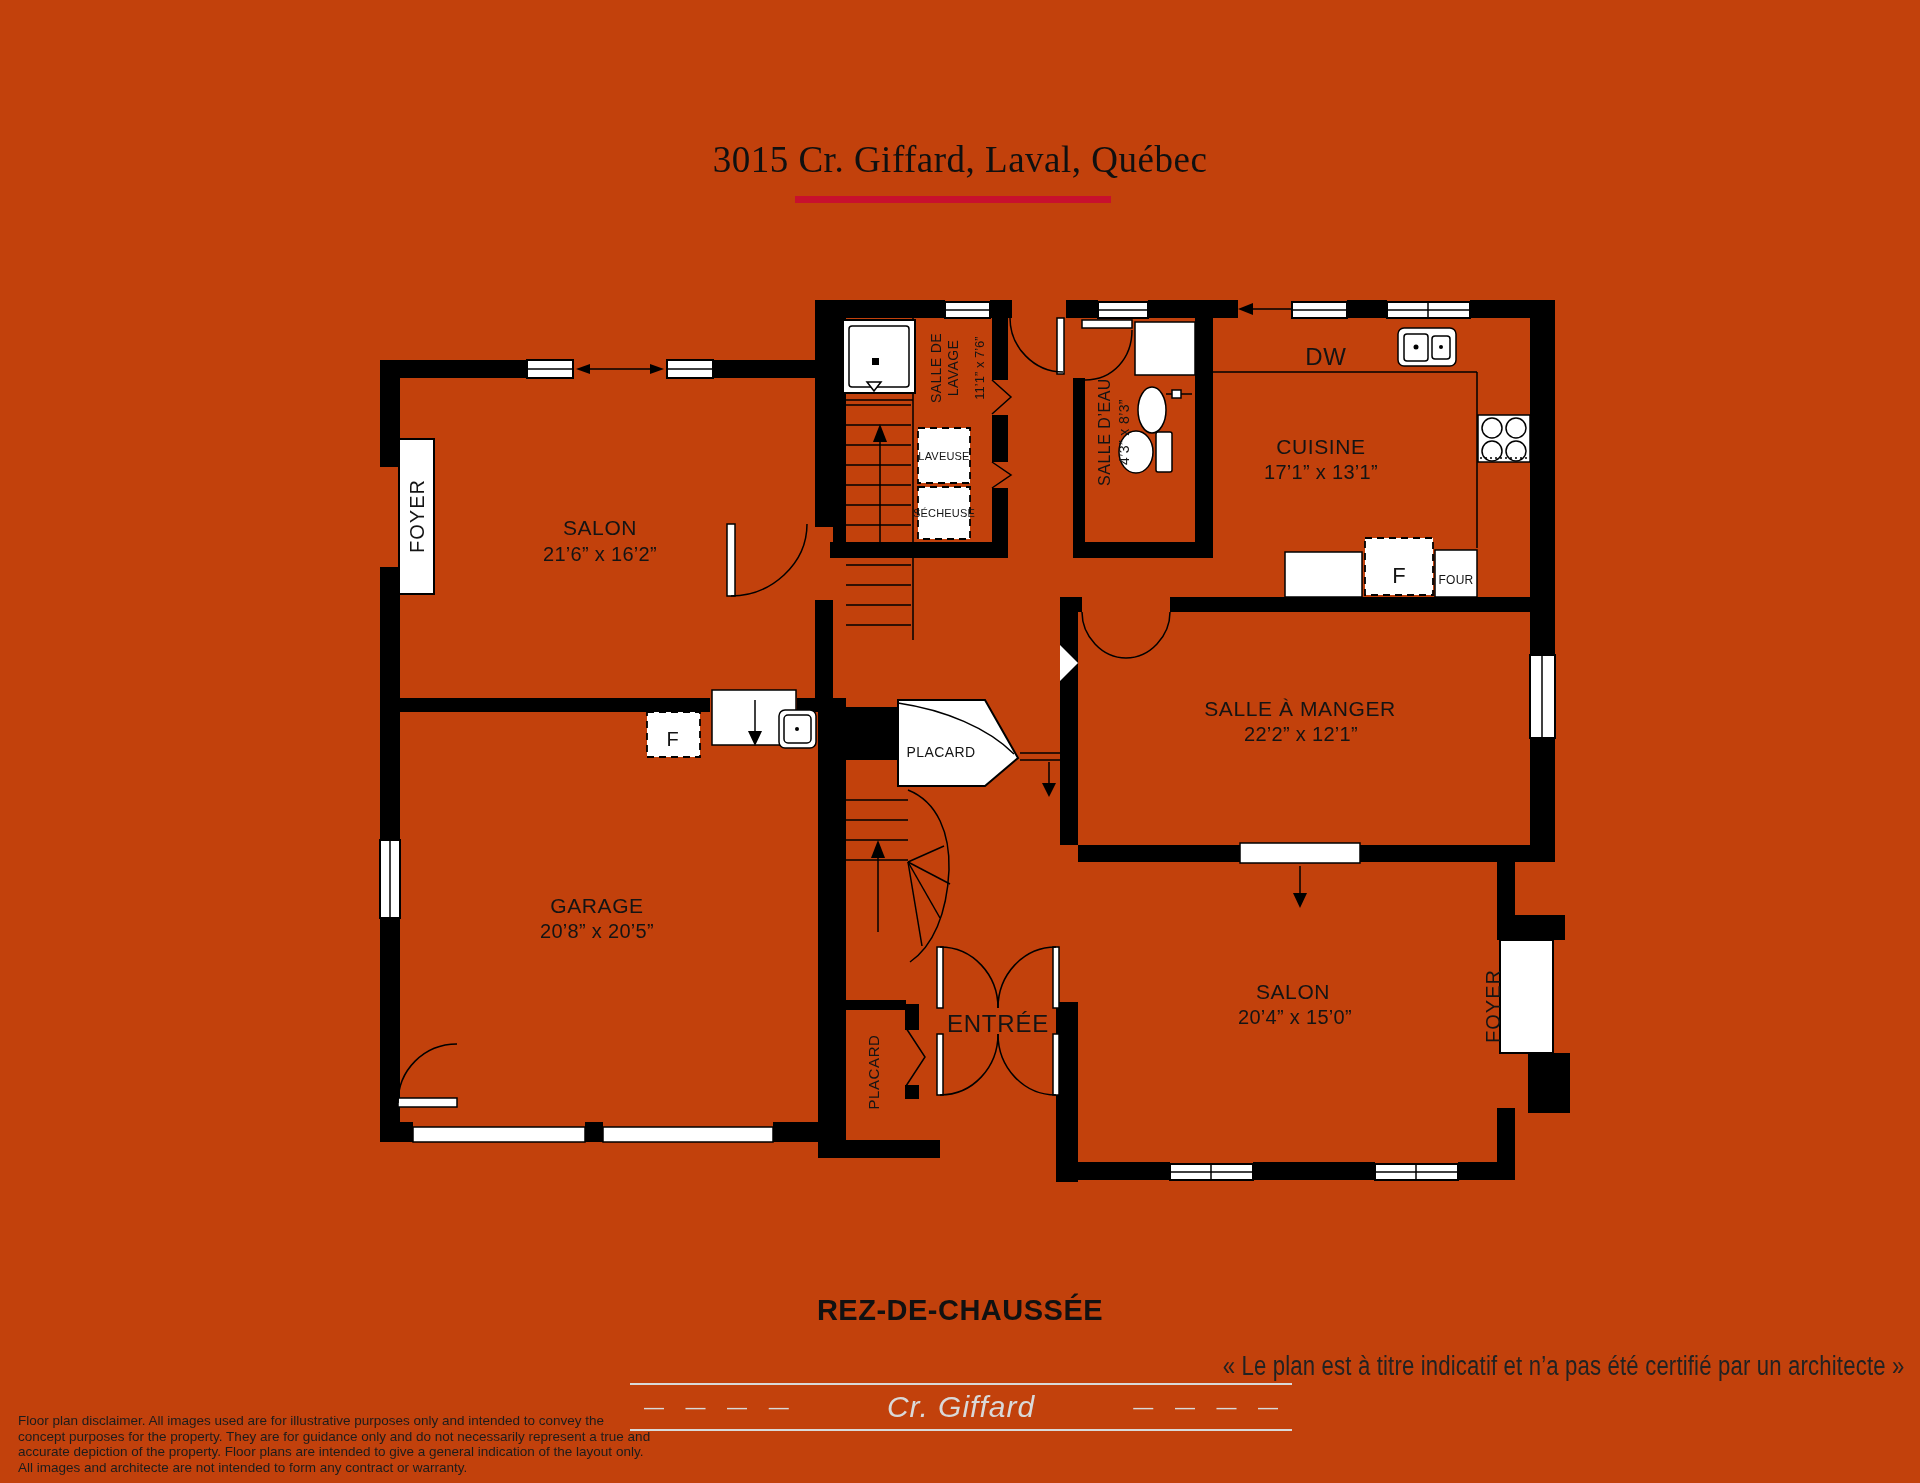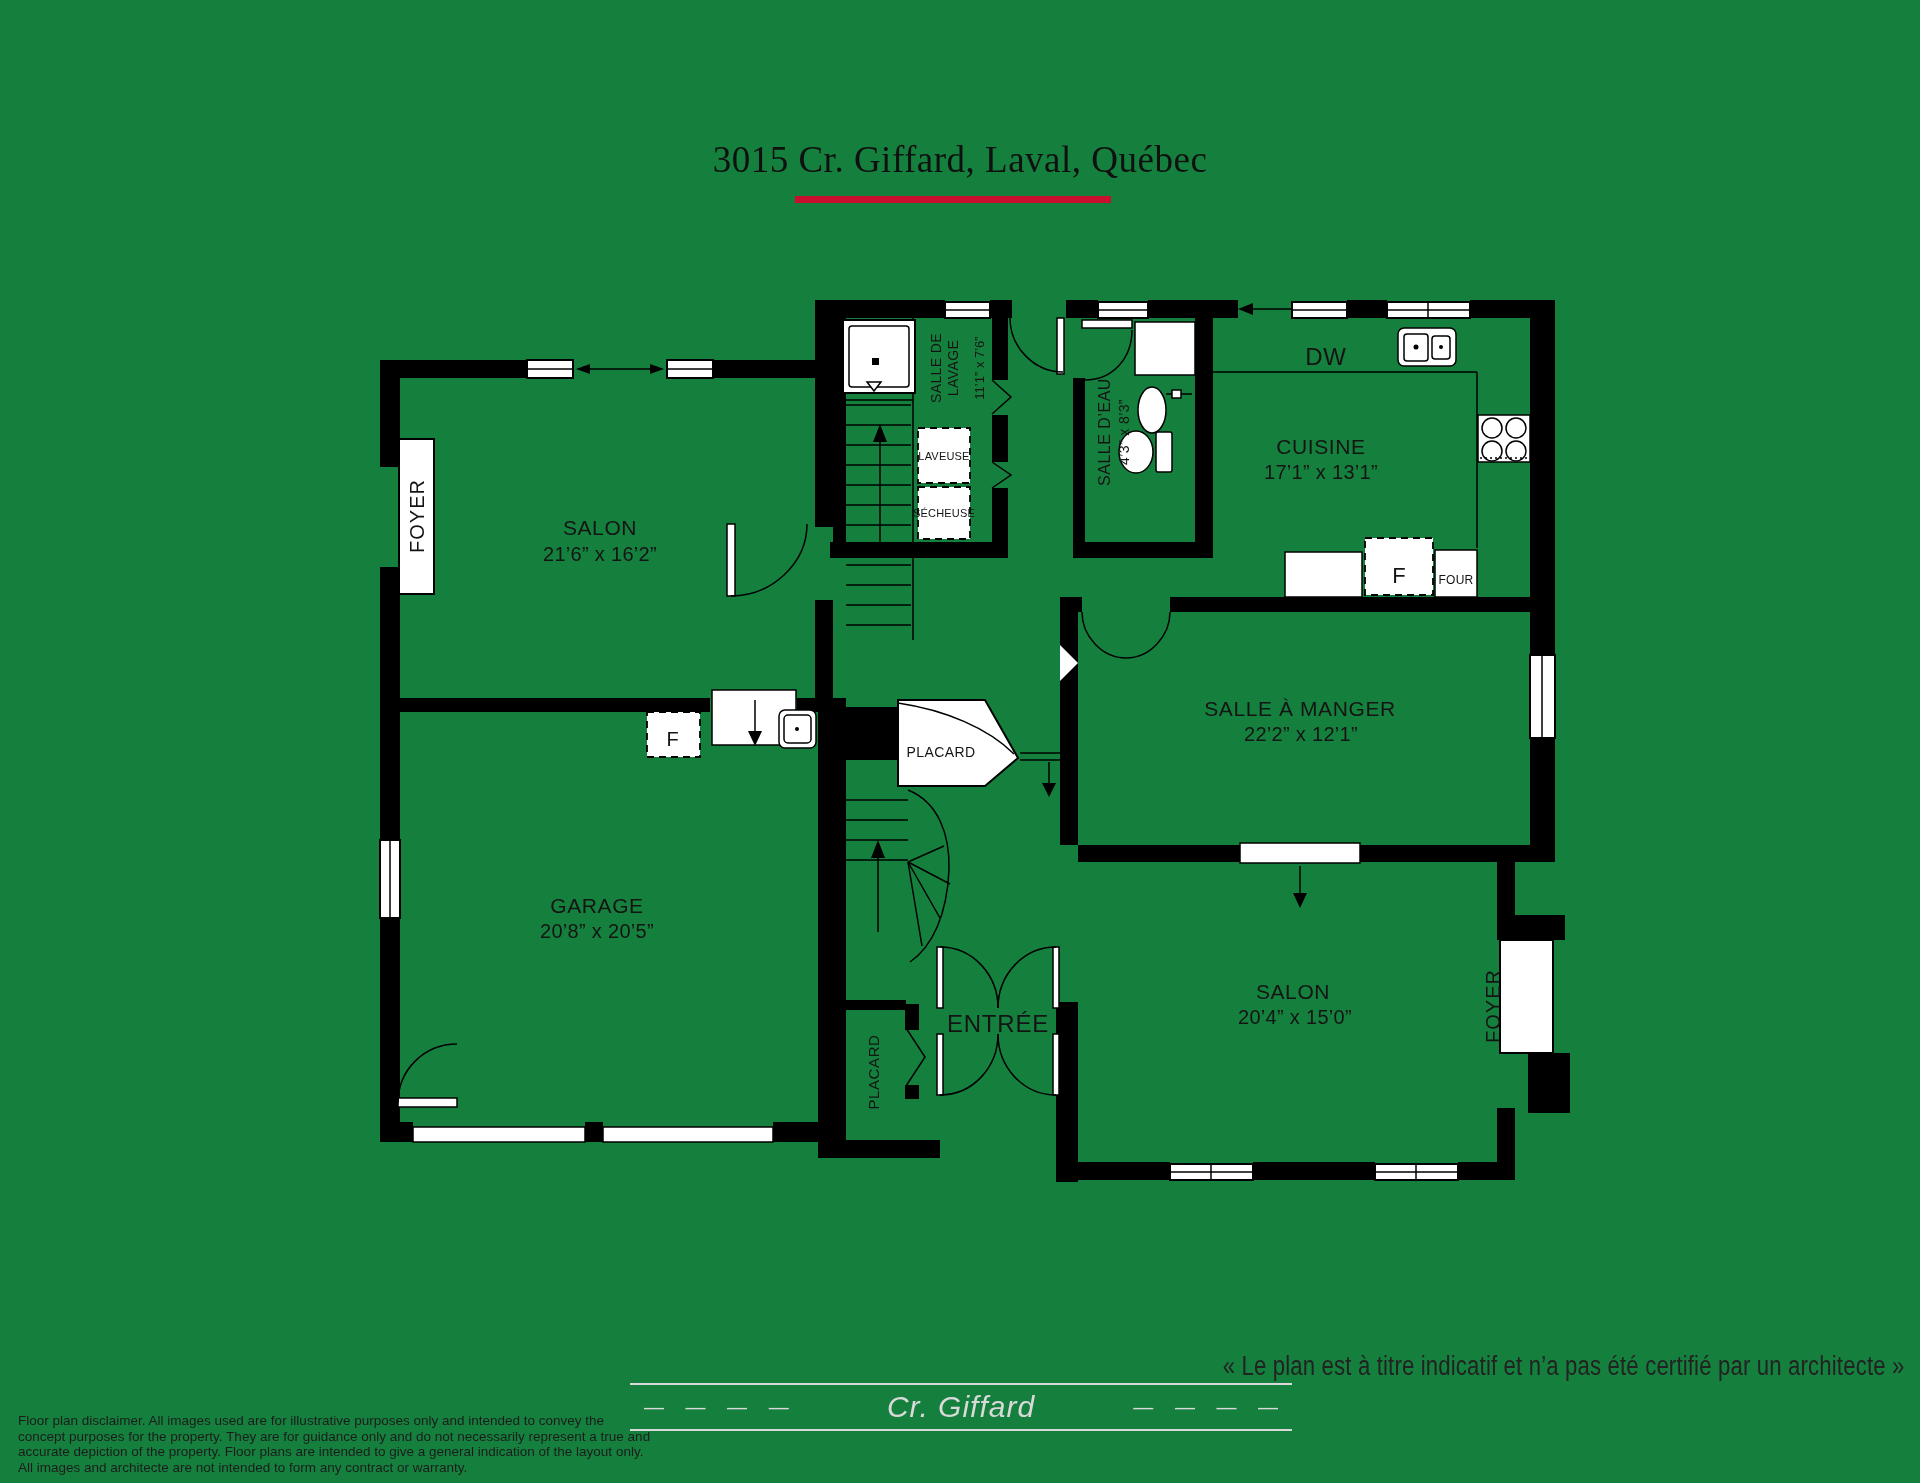--- a/index.html
+++ b/index.html
@@ -1,16 +1,16 @@
 <!DOCTYPE html>
 <html><head>
 <meta charset="utf-8">
 <style>
   html,body{margin:0;padding:0;background:#fff;}
-  #page{position:relative;width:1920px;height:1483px;background:#15803d;overflow:hidden;
+  #page{position:relative;width:1920px;height:1483px;background:#c2410c;overflow:hidden;
         font-family:"Liberation Sans",sans-serif;}
   
   #title{position:absolute;top:138px;left:0;width:1920px;text-align:center;
          font-family:"Liberation Serif","DejaVu Serif",serif;font-size:37px;color:#101010;letter-spacing:.5px;}
   #title-underline{position:absolute;top:196px;left:795px;width:316px;height:7px;background:#c8102e;}
   
   #plan-svg{position:absolute;top:0;left:0;}
   .w{fill:#000;stroke:none;}
   .wn{fill:#fff;stroke:#000;stroke-width:2;}
   .tl{stroke:#000;stroke-width:1.5;fill:none;}
@@ -370,20 +370,21 @@
     <g text-anchor="middle">
       <text class="big" x="1326" y="365">DW</text>
       <text class="f22" x="1399" y="583">F</text>
       <text class="sm2" x="1456" y="584">FOUR</text>
       <text class="f20" x="673" y="746">F</text>
       <text class="sm" x="944" y="460">LAVEUSE</text>
       <text class="sm" x="944" y="517">SÉCHEUSE</text>
     </g>
   </svg>
 
+  <div id="floor-label">REZ-DE-CHAUSSÉE</div>
   <div id="plan-note">« Le plan est à titre indicatif et n’a pas été certifié par un architecte »</div>
 
   <div id="watermark">
     <span class="wm-dash">— — — —</span>
     <span id="wm-text">Cr. Giffard</span>
     <span class="wm-dash">— — — —</span>
   </div>
 
   <div id="disclaimer">
     <div>Floor plan disclaimer. All images used are for illustrative purposes only and intended to convey the</div>

